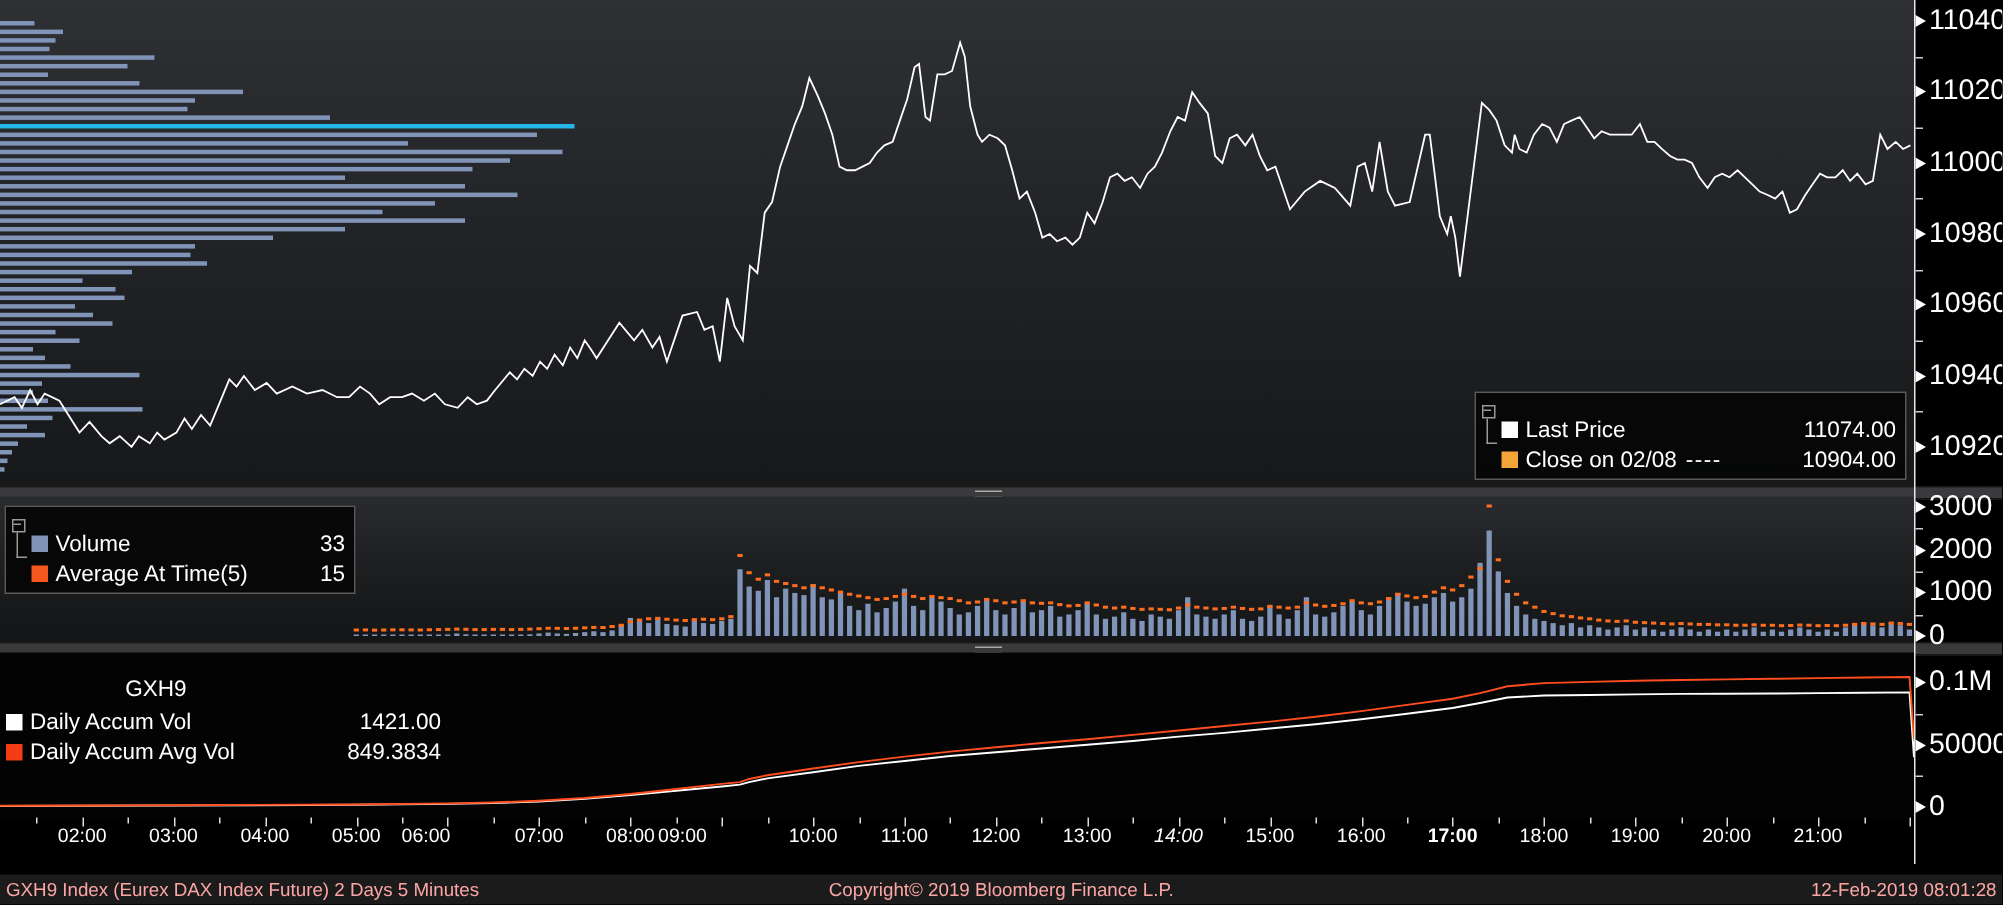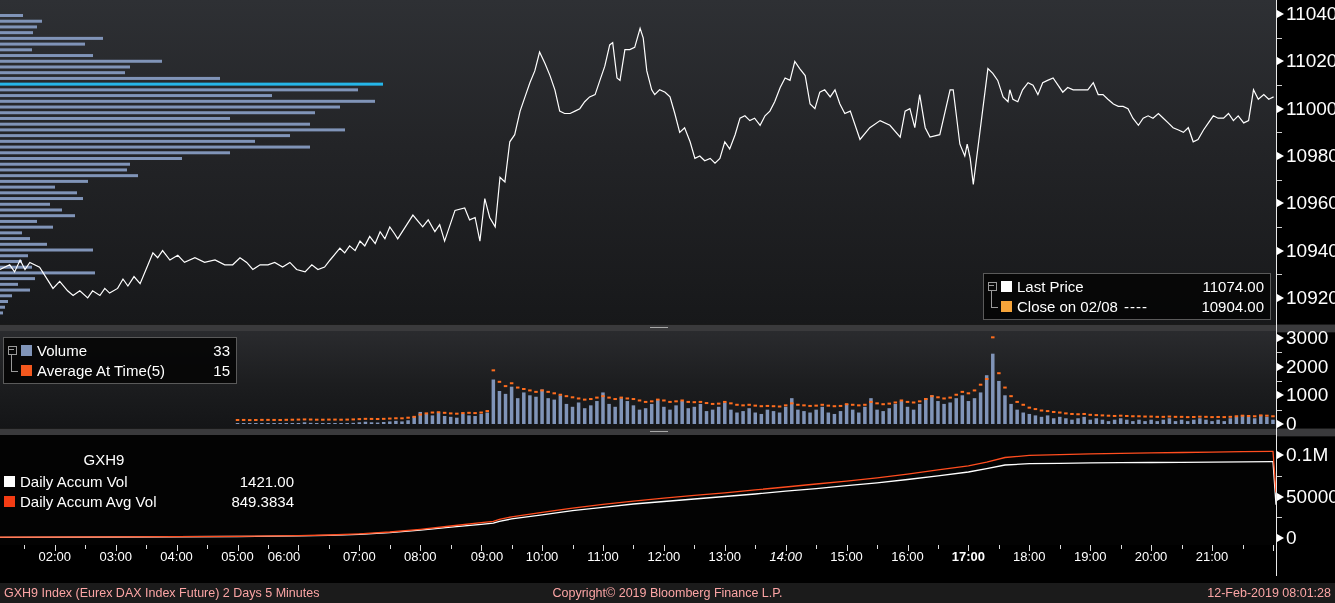--- a/index.html
+++ b/index.html
@@ -23,21 +23,21 @@
   .xdate{position:absolute;top:564px;font-size:13px;color:#fff;transform:translateX(-50%);white-space:nowrap;margin-top:40px;}
   .legend-box{position:absolute;background:rgba(5,5,5,0.92);border:1px solid #5a5a5a;font-size:15px;padding:2px 6px 3px 4px;}
   .lrow{display:flex;align-items:center;height:20px;white-space:nowrap;}
   .swatch{display:inline-block;width:11px;height:11px;margin-right:5px;flex:none;}
   .lval{margin-left:auto;text-align:right;}
   .tree{position:relative;width:13px;height:40px;flex:none;}
   .tree .tbox{position:absolute;left:0;top:6px;width:7px;height:7px;border:1px solid #9a9a9a;}
   .tree .tminus{position:absolute;left:1px;top:9px;width:5px;height:1px;background:#9a9a9a;}
   .tree .telbow{position:absolute;left:3px;top:15px;width:6px;height:16px;border-left:1px solid #9a9a9a;border-bottom:1px solid #9a9a9a;}
   .legend-flex{display:flex;}
-  .legend-cols{flex:1;}
+  .legend-cols{flex:1;margin-top:12px;}
   #accum-legend{position:absolute;left:4px;top:16px;width:292px;font-size:15px;background:transparent;}
   #accum-legend .title{text-align:center;width:200px;height:20px;}
   .footer{position:absolute;left:0;top:583px;width:1335px;height:20px;background:#1b1b1b;
           font-size:12.5px;color:#fca5a5;}
   .footer .fl{position:absolute;left:4px;top:3px;}
   .footer .fc{position:absolute;left:50%;top:3px;transform:translateX(-50%);}
   .footer .fr{position:absolute;right:4px;top:3px;}
   svg{position:absolute;left:0;top:0;}
 </style>
 </head>
@@ -638,21 +638,21 @@
       <div class="xtick" style="left: 1212px; top: 545px; height: 6px;"></div>
       <div class="xtick" style="left: 1242.5px; top: 545px; height: 4px;"></div>
       <div class="xtick" style="left: 1273px; top: 545px; height: 6px;"></div>
       <div class="xlab" style="left: 54.8px;">02:00</div>
       <div class="xlab" style="left: 115.7px;">03:00</div>
       <div class="xlab" style="left: 176.6px;">04:00</div>
       <div class="xlab" style="left: 237.5px;">05:00</div>
       <div class="xlab" style="left: 284px;">06:00</div>
       <div class="xlab" style="left: 359.4px;">07:00</div>
       <div class="xlab" style="left: 420.3px;">08:00</div>
-      <div class="xlab" style="left: 487px;">09:00</div>
+      <div class="xlab" style="left: 455px;">09:00</div>
       <div class="xlab" style="left: 542.1px;">10:00</div>
       <div class="xlab" style="left: 603px;">11:00</div>
       <div class="xlab" style="left: 663.9px;">12:00</div>
       <div class="xlab" style="left: 724.8px;">13:00</div>
       <div class="xlab" style="left: 785.7px; font-style: italic;">14:00</div>
       <div class="xlab" style="left: 846.6px;">15:00</div>
       <div class="xlab" style="left: 907.5px;">16:00</div>
       <div class="xlab" style="left: 968.4px; font-weight: bold;">17:00</div>
       <div class="xlab" style="left: 1029.3px;">18:00</div>
       <div class="xlab" style="left: 1090.2px;">19:00</div>

